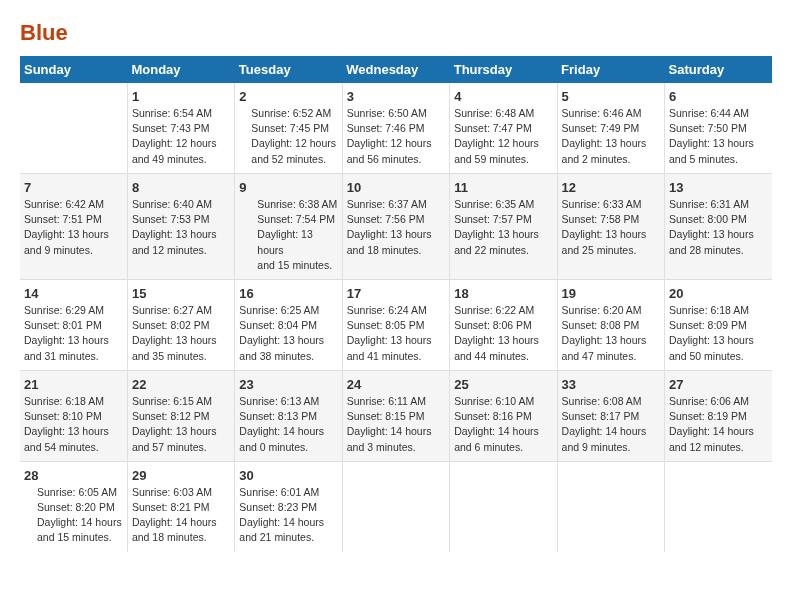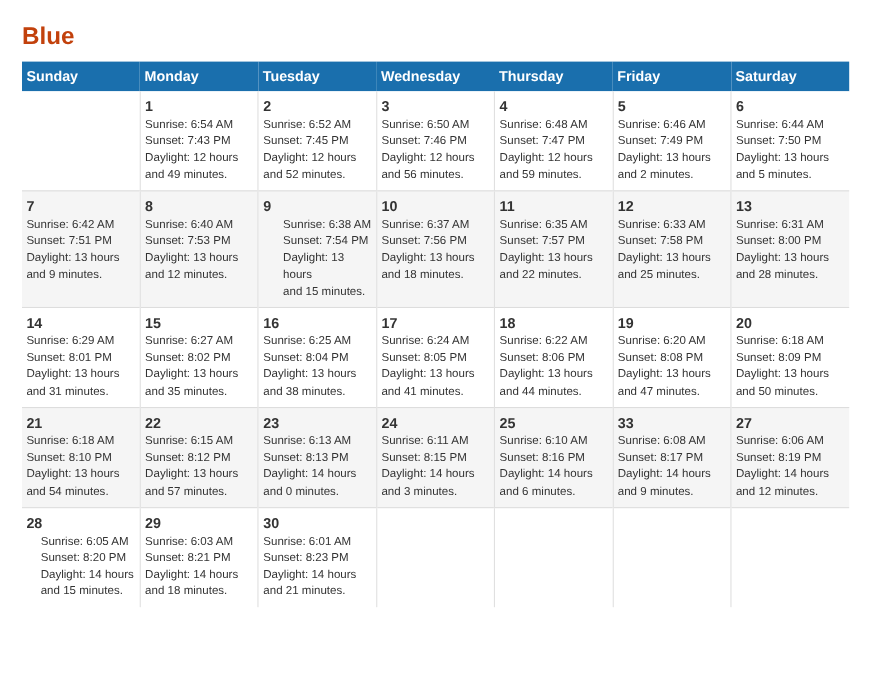--- a/index.html
+++ b/index.html
@@ -116,21 +116,21 @@
         <td class="empty"></td>
         <td>
           <span class="day-num">1</span>
           <div class="day-info" style="white-space: pre-line;">Sunrise: 6:54 AM
 Sunset: 7:43 PM
 Daylight: 12 hours
 and 49 minutes.</div>
         </td>
         <td>
           <span class="day-num">2</span>
-          <div class="day-info" style="white-space: pre-line;">Sunrise: 6:52 AM
+          <div class="day-info" style="white-space: pre-line; margin-left: 12px;">Sunrise: 6:52 AM
 Sunset: 7:45 PM
 Daylight: 12 hours
 and 52 minutes.</div>
         </td>
         <td>
           <span class="day-num">3</span>
           <div class="day-info" style="white-space: pre-line;">Sunrise: 6:50 AM
 Sunset: 7:46 PM
 Daylight: 12 hours
 and 56 minutes.</div>

